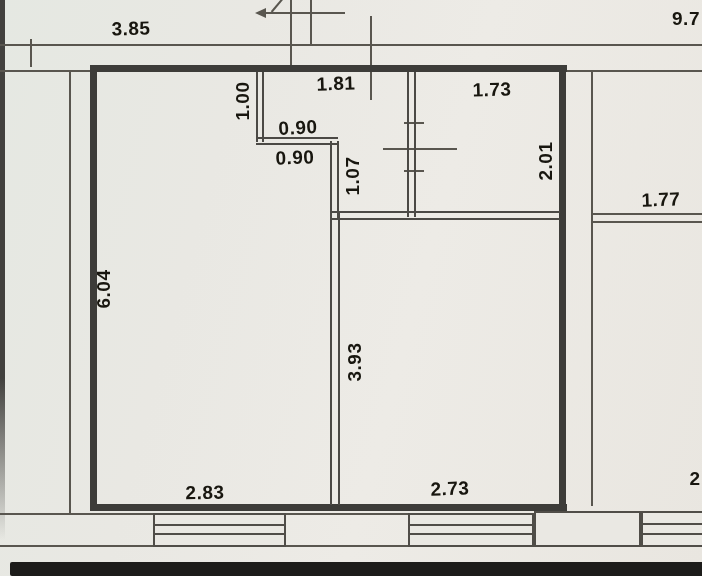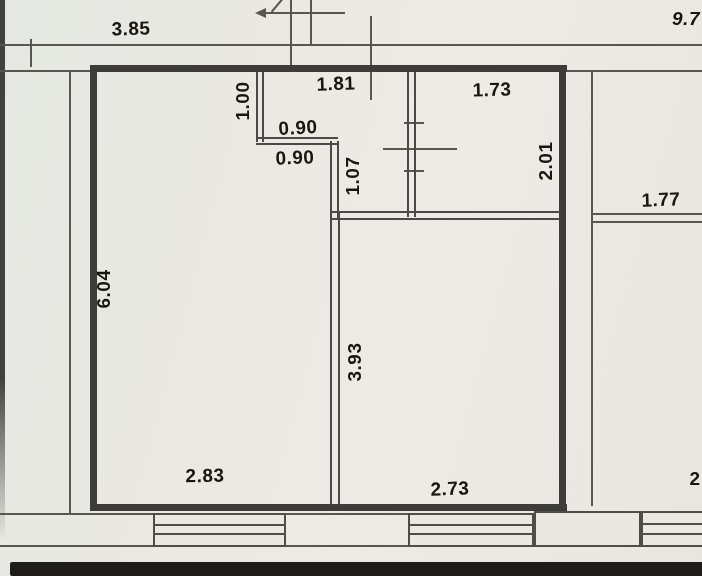--- a/index.html
+++ b/index.html
@@ -55,32 +55,32 @@
   .window::before{top:30%;}
   .window::after{top:61%;}
   #window-left{left:153px;top:513px;width:133px;height:34px;}
   #window-center{left:408px;top:513px;width:126px;height:34px;}
   #wall-pier{position:absolute;left:534px;top:511px;width:107px;height:36px;border:2px solid #504d48;background:#eae8e3;box-sizing:border-box;}
   #window-right{left:641px;top:511px;width:61px;height:36px;border-right:none;}
   
   .dim{position:absolute;font-weight:700;font-size:19px;color:#18160f;letter-spacing:0.5px;
     white-space:nowrap;transform:translate(-50%,-50%);}
   #d-385{left:131px;top:29px;transform:translate(-50%,-50%) rotate(-1.5deg);}
-  #d-97{left:686px;top:19px;font-style:italic;}
+  #d-97{left:686px;top:19px;}
   #d-181{left:336px;top:84px;transform:translate(-50%,-50%) rotate(-2deg);}
   #d-173{left:492px;top:90px;transform:translate(-50%,-50%) rotate(-1.5deg);}
   #d-100{left:243px;top:101px;transform:translate(-50%,-50%) rotate(-90deg);}
   #d-090a{left:298px;top:128px;transform:translate(-50%,-50%) rotate(-3deg);}
   #d-090b{left:295px;top:158px;transform:translate(-50%,-50%) rotate(-2deg);}
   #d-107{left:353px;top:176px;transform:translate(-50%,-50%) rotate(-90deg);}
   #d-201{left:546px;top:161px;transform:translate(-50%,-50%) rotate(-90deg);}
   #d-177{left:661px;top:200px;transform:translate(-50%,-50%) rotate(-2deg);}
   #d-604{left:104px;top:289px;transform:translate(-50%,-50%) rotate(-90deg);}
   #d-393{left:355px;top:362px;transform:translate(-50%,-50%) rotate(-90deg);}
-  #d-283{left:205px;top:476px;transform:translate(-50%,-50%) rotate(-1deg);}
+  #d-283{left:205px;top:493px;transform:translate(-50%,-50%) rotate(-1deg);}
   #d-273{left:450px;top:489px;transform:translate(-50%,-50%) rotate(-2deg);}
   #d-2cut{left:695px;top:479px;}
 </style>
 </head>
 <body>
 
 <div id="stage">
 
   <div id="edge-left"></div>
   <div id="edge-bottom"></div>

